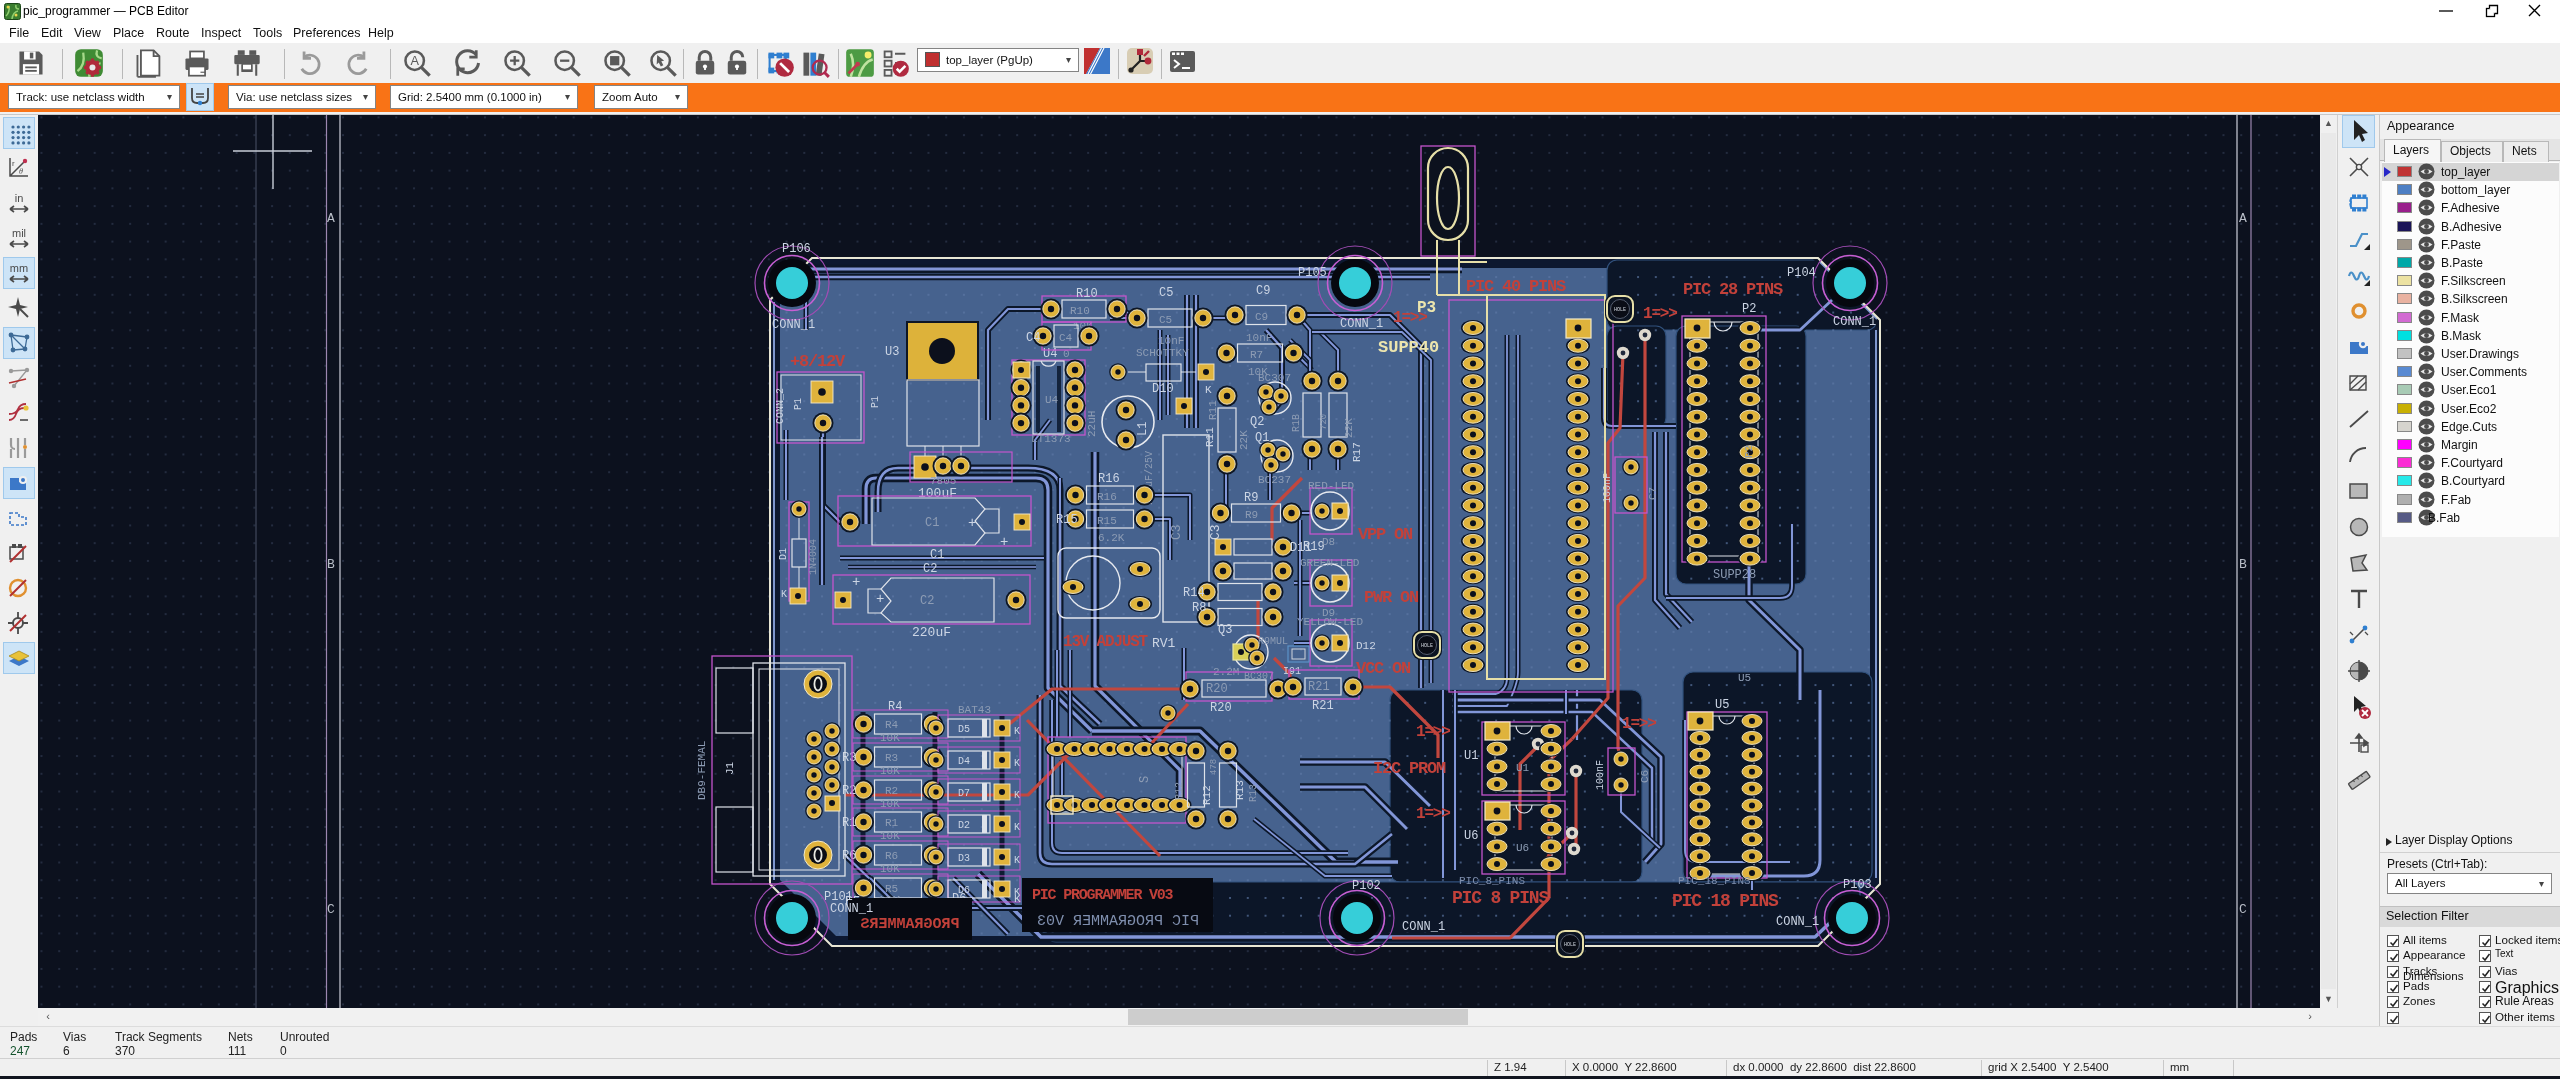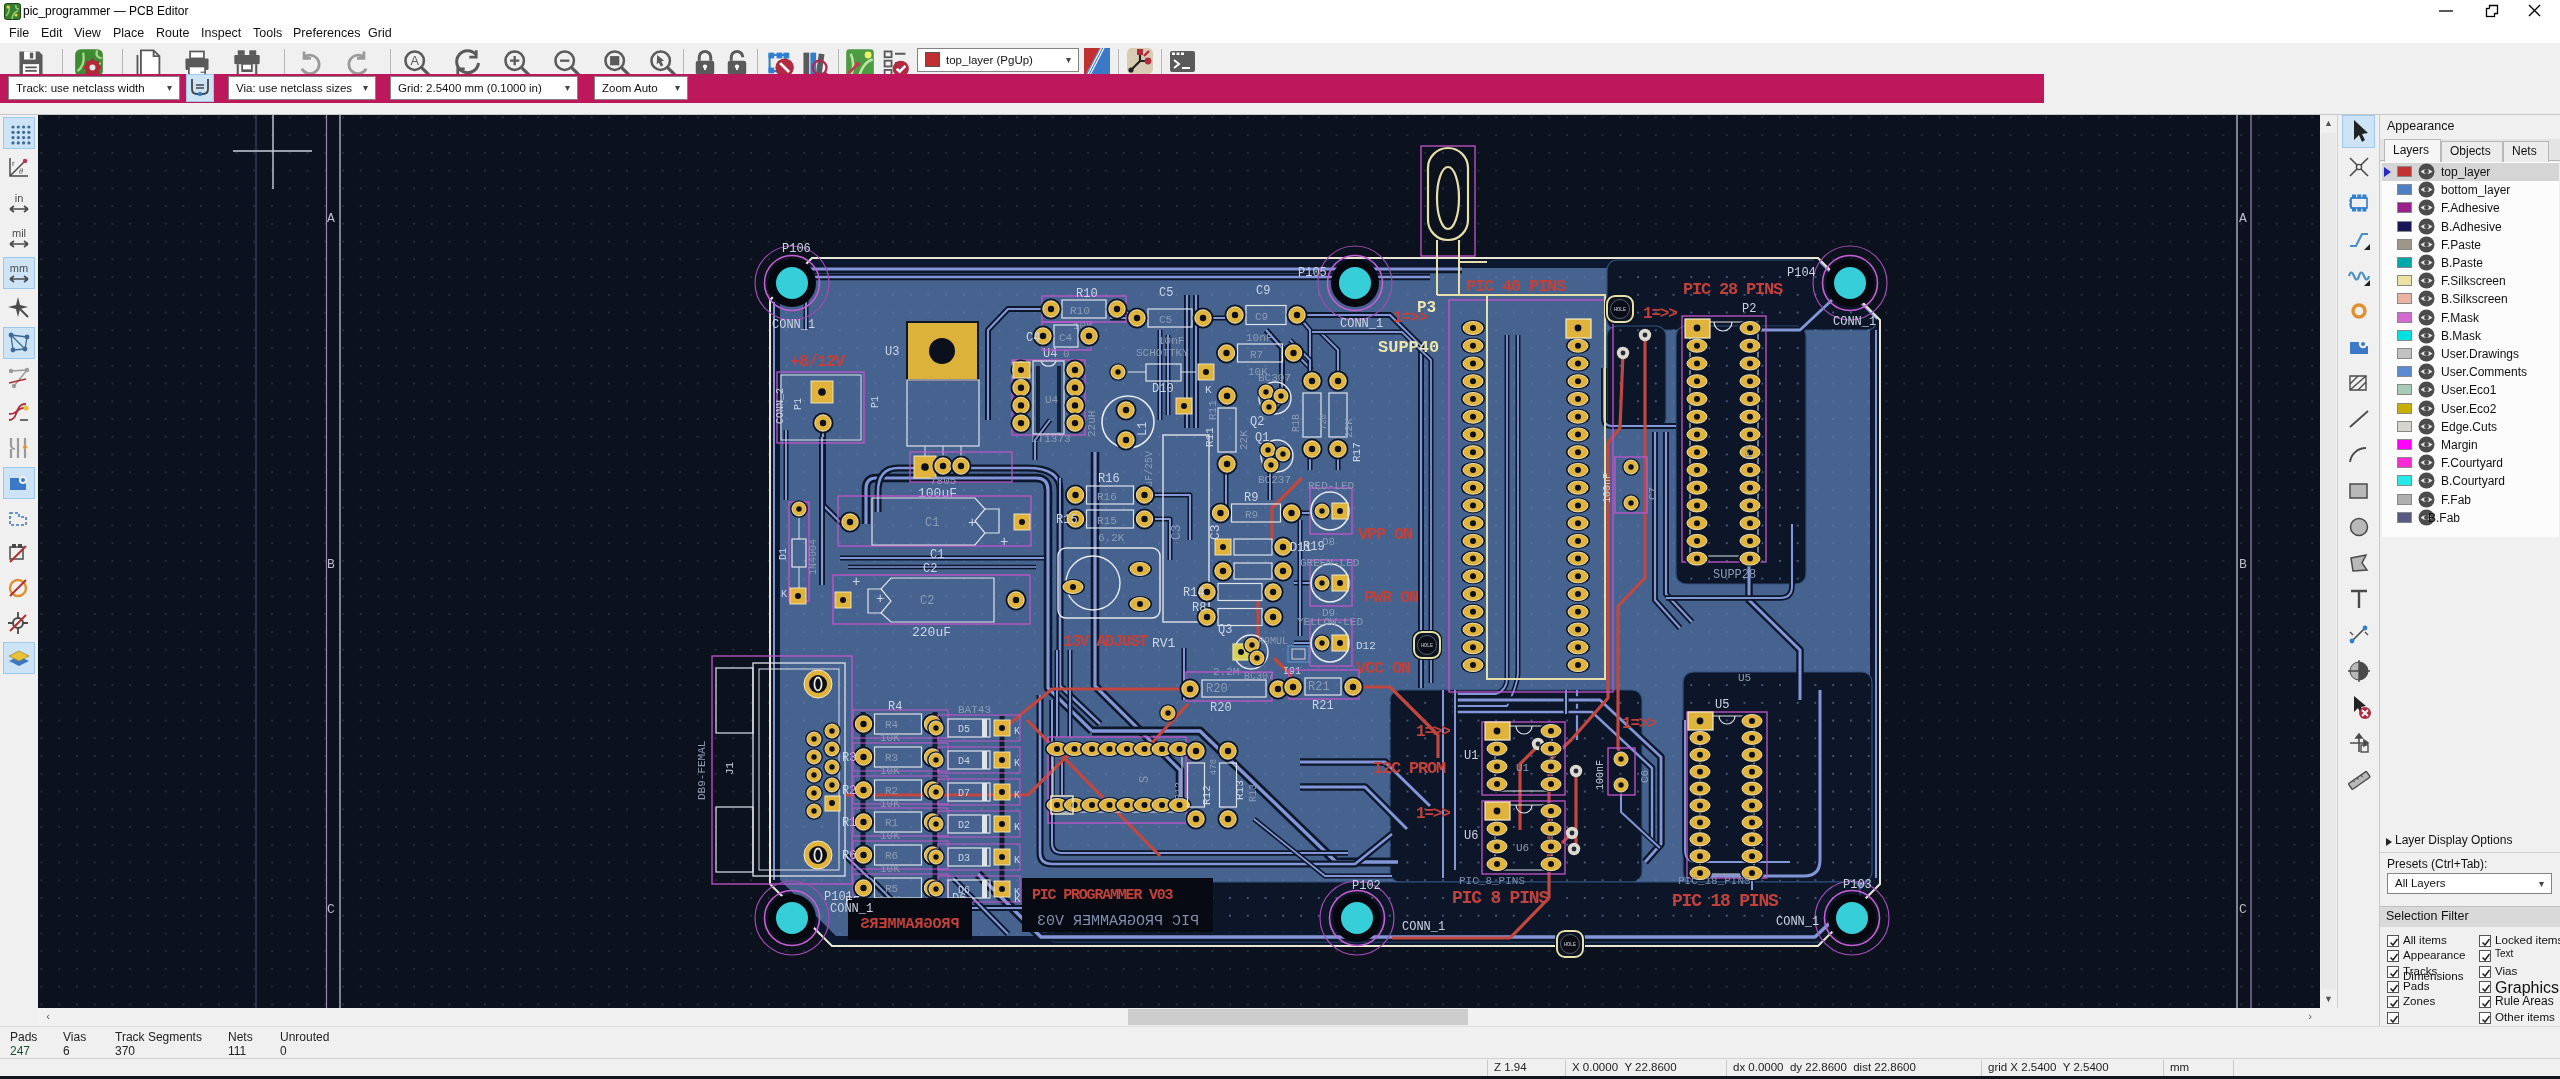--- a/index.html
+++ b/index.html
@@ -3,21 +3,21 @@
 
 *{margin:0;padding:0;box-sizing:border-box;}
 html,body{width:2560px;height:1079px;overflow:hidden;background:#f0f0f0;
  font-family:"Liberation Sans",sans-serif;}
 .abs{position:absolute;}
 #titlebar{position:absolute;left:0;top:0;width:2560px;height:23px;background:#ffffff;}
 #titlebar .t{position:absolute;left:23px;top:4px;font-size:12px;color:#000;}
 #menubar{position:absolute;left:0;top:23px;width:2560px;height:20px;background:#ffffff;}
 .mi{position:absolute;top:3px;font-size:12.5px;color:#111;}
 #tb1{position:absolute;left:0;top:43px;width:2560px;height:43px;background:#f0f0f0;}
-#tb2{position:absolute;left:0;top:74px;width:2044px;height:29px;background:#be185d;}
+#tb2{position:absolute;left:0;top:83px;width:2560px;height:29px;background:#f97316;}
 .sep{position:absolute;top:6px;width:1px;height:30px;background:#b8b8b8;}
 .combo{position:absolute;height:24px;background:#fff;border:1px solid #848484;
  font-size:11.5px;color:#111;line-height:22px;padding-left:7px;}
 .combo .ch{position:absolute;right:7px;top:0px;color:#444;font-size:10px;}
 #leftbar{position:absolute;left:0;top:115px;width:38px;height:893px;background:#f0f0f0;}
 #vscroll{position:absolute;left:2320px;top:115px;width:17px;height:893px;background:#f0f0f0;}
 #rtoolbar{position:absolute;left:2337px;top:115px;width:42px;height:893px;background:#f0f0f0;border-left:1px solid #d0d0d0;}
 #panel{position:absolute;left:2379px;top:115px;width:181px;height:911px;background:#f0f0f0;border-left:1px solid #c8c8c8;}
 #hscroll{position:absolute;left:38px;top:1008px;width:2282px;height:18px;background:#f1f1f1;}
 #statusA{position:absolute;left:0;top:1026px;width:2560px;height:32px;background:#f0f0f0;border-top:1px solid #dcdcdc;}
@@ -46,21 +46,21 @@
 </div>
 <div id="menubar">
 <div class="mi" style="left:9px">File</div>
 <div class="mi" style="left:41px">Edit</div>
 <div class="mi" style="left:74px">View</div>
 <div class="mi" style="left:113px">Place</div>
 <div class="mi" style="left:156px">Route</div>
 <div class="mi" style="left:201px">Inspect</div>
 <div class="mi" style="left:253px">Tools</div>
 <div class="mi" style="left:293px">Preferences</div>
-<div class="mi" style="left:368px">Grid</div>
+<div class="mi" style="left:368px">Help</div>
 </div>
 <div id="tb1">
 <svg class="abs" style="left:16px;top:5px" width="30" height="30" viewBox="0 0 26 26">
       <path d="M3 3 H20 L23 6 V23 H3 Z" fill="#5a5a5a"></path>
       <rect x="7" y="3" width="10" height="7" fill="#fff"></rect>
       <rect x="12" y="4" width="3" height="5" fill="#5a5a5a"></rect>
       <rect x="6" y="14" width="14" height="9" fill="#fff"></rect>
       <rect x="8" y="16" width="10" height="1.6" fill="#5a5a5a"></rect>
       <rect x="8" y="19" width="10" height="1.6" fill="#5a5a5a"></rect>
     </svg>

